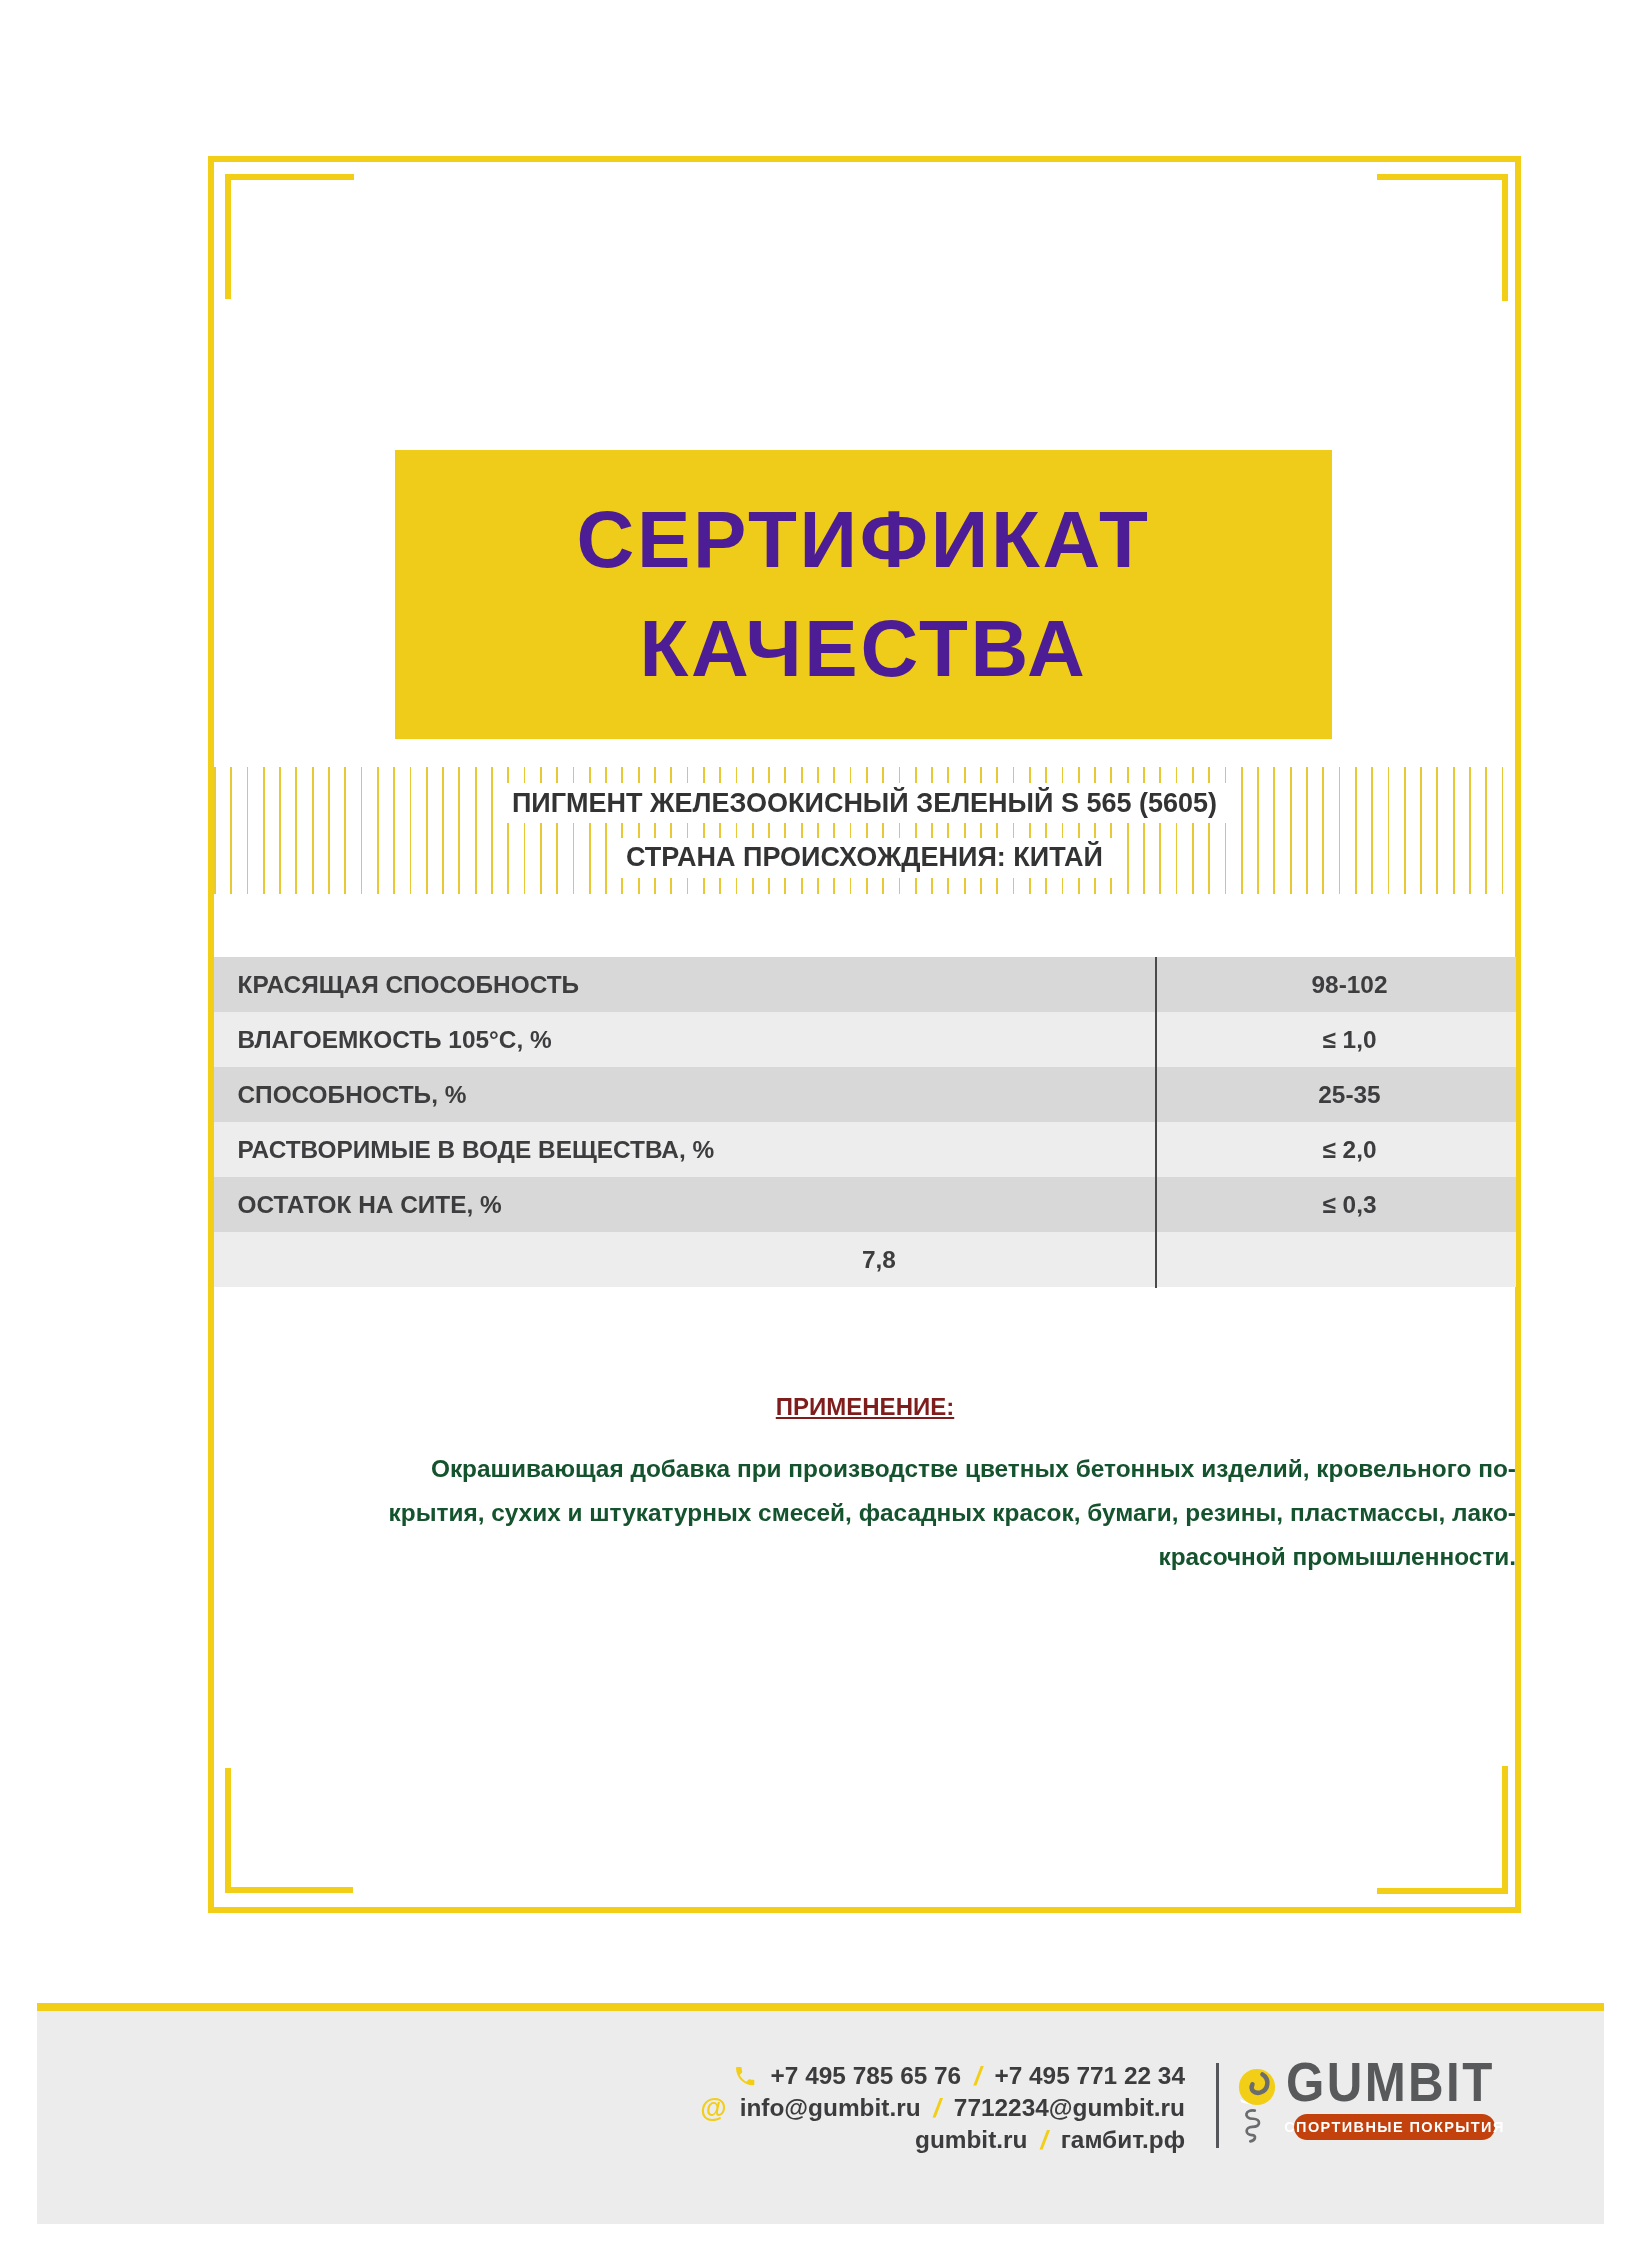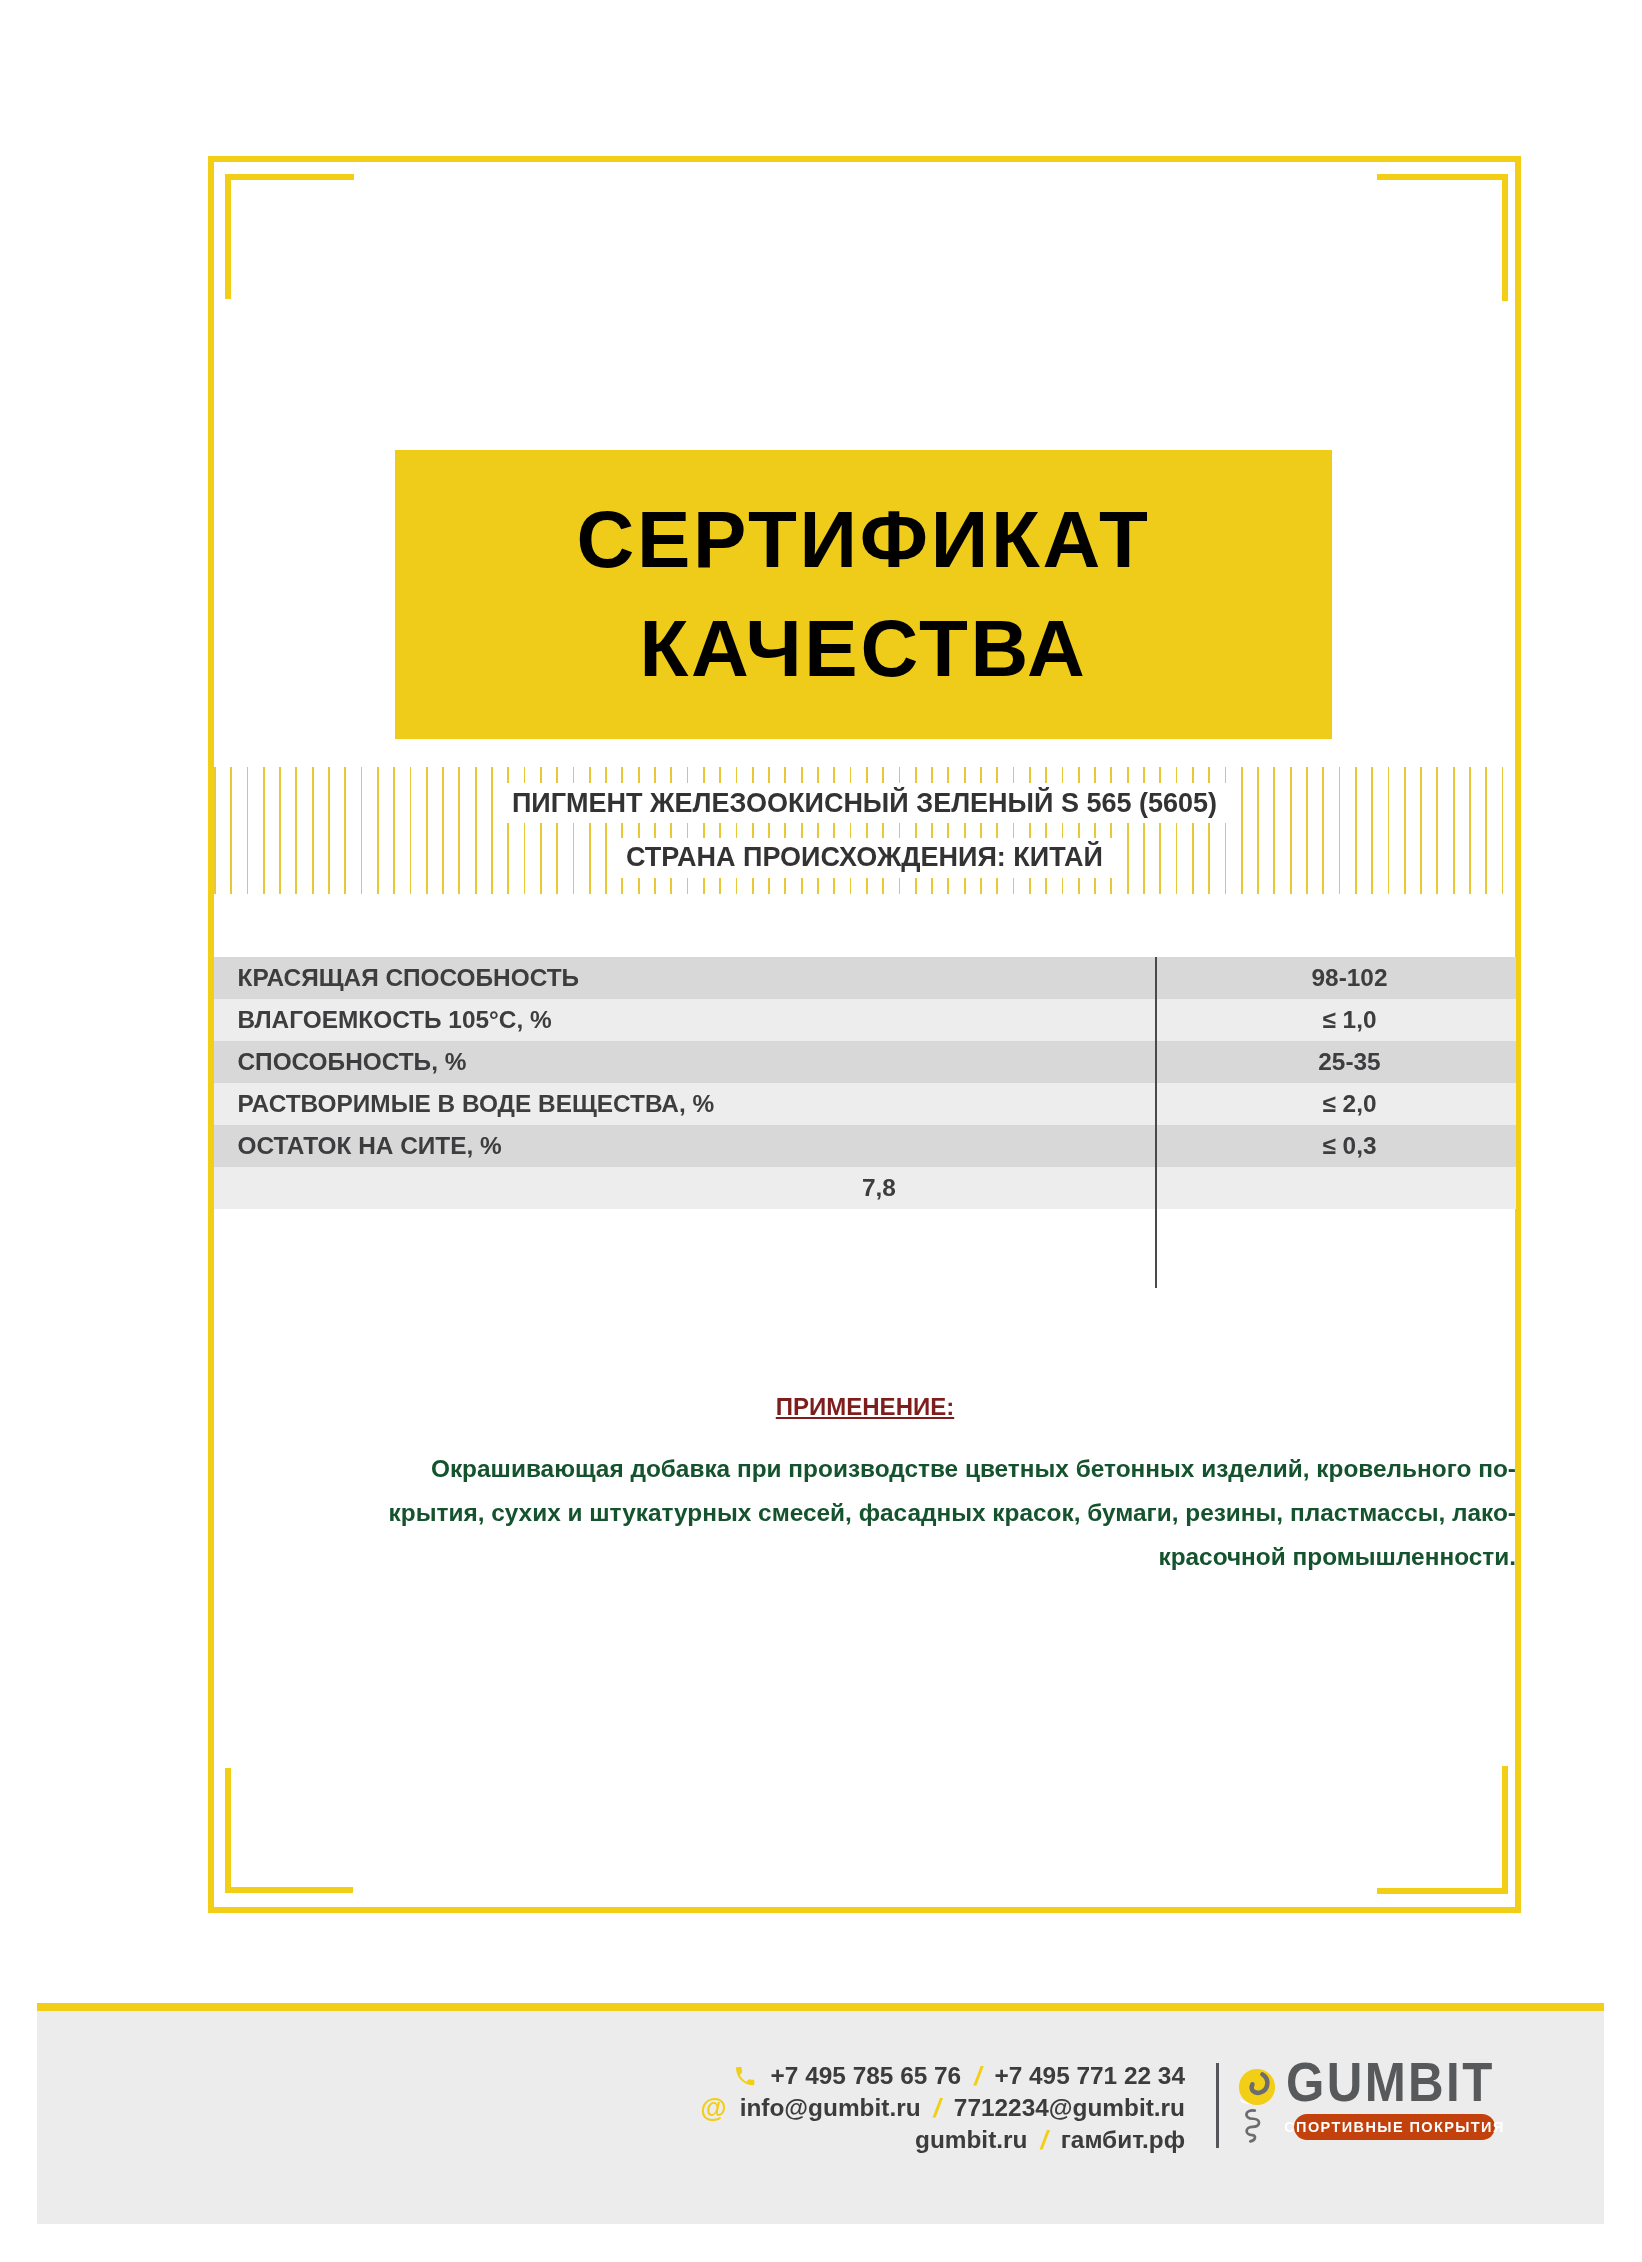--- a/index.html
+++ b/index.html
@@ -18,37 +18,37 @@
   .bracket.bl { left:225px;  top:1768px; width:128px; height:125px; border-left:6.3px solid #F2CE17; border-bottom:6.3px solid #F2CE17; }
   .bracket.br { left:1377px; top:1766px; width:131px; height:128px; border-right:6.3px solid #F2CE17; border-bottom:6.3px solid #F2CE17; }
 
   
   .title-box {
     position:absolute; left:395px; top:450px; width:937px; height:289px;
     background:#F0CC1A; display:flex; flex-direction:column; align-items:center; justify-content:center;
     gap:29px;
   }
   .title-box .line {
-    color:#000000; font-size:80px; font-weight:bold; letter-spacing:2.7px; line-height:1;
+    color:#4c1d95; font-size:80px; font-weight:bold; letter-spacing:2.7px; line-height:1;
   }
 
   
   .hatch-band {
     position:absolute; left:214px; top:767px; width:1301px; height:127px;
     background:repeating-linear-gradient(to right, #E9C836 0px, #E9C836 1.8px, transparent 1.8px, transparent 16.3px);
     display:flex; flex-direction:column; align-items:center; justify-content:center; gap:14.5px;
   }
   .hatch-band .sub {
     background:#ffffff; color:#333333; font-size:27px; font-weight:bold;
     padding:3.6px 14.5px; line-height:33px; white-space:nowrap;
   }
 
   
   .spec-table { position:absolute; left:214px; top:957px; width:1302px; }
-  .spec-table .row { display:flex; height:42px; align-items:center; }
+  .spec-table .row { display:flex; height:55px; align-items:center; }
   .spec-table .row:nth-child(odd)  { background:#D8D8D8; }
   .spec-table .row:nth-child(even) { background:#EDEDED; }
   .spec-table .cell-label {
     flex:0 0 941px; padding-left:23.5px; color:#3D3D3F; font-size:24.4px; font-weight:bold;
     white-space:nowrap;
   }
   .spec-table .cell-value {
     flex:1; text-align:center; color:#3D3D3F; font-size:24.4px; font-weight:bold;padding-left:28px;
   }
   .col-divider {

